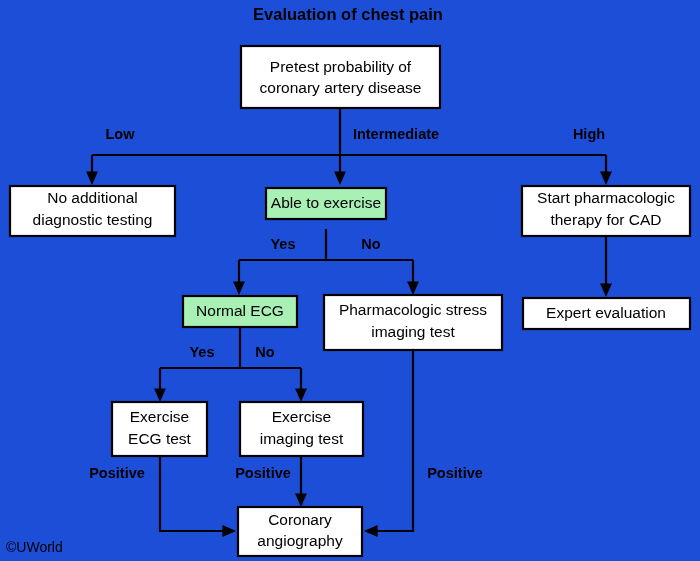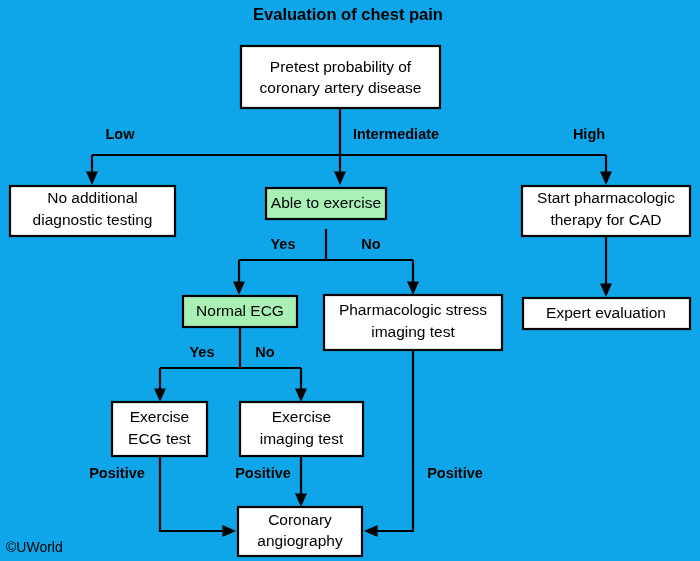--- a/index.html
+++ b/index.html
@@ -7,21 +7,21 @@
     padding: 0;
     background: #ffffff;
   }
   body {
     font-family: "Liberation Sans", sans-serif;
   }
   #canvas {
     position: relative;
     width: 700px;
     height: 561px;
-    background: #0ea5e9;
+    background: #1d4ed8;
     overflow: hidden;
   }
   #flow-svg {
     position: absolute;
     left: 0;
     top: 0;
     width: 700px;
     height: 561px;
   }
   .node-rect {

